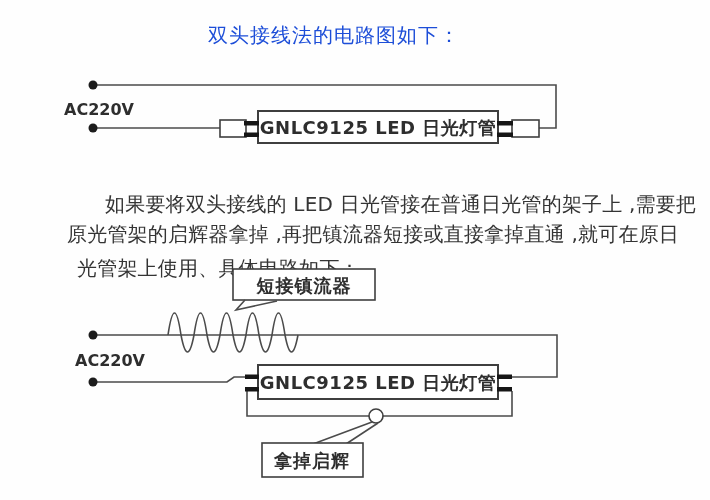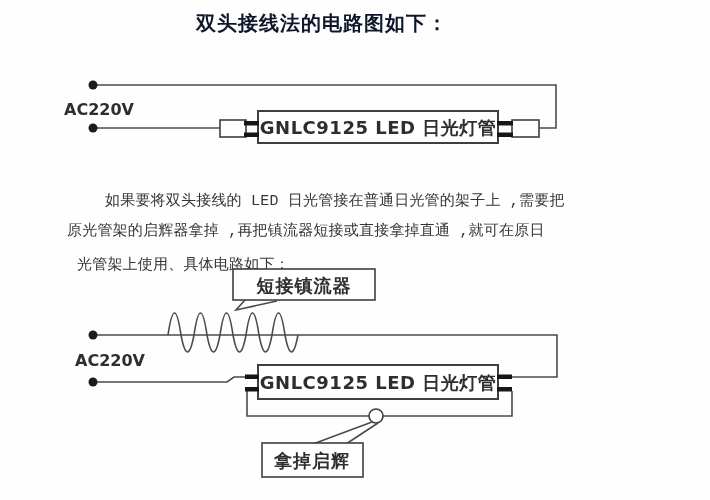--- a/index.html
+++ b/index.html
@@ -13,33 +13,32 @@
     height: 500px;
     background: #fefefe;
     overflow: hidden;
     font-family: "DejaVu Sans", "Liberation Sans", sans-serif;
     color: #333333;
   }
   .title {
     position: absolute;
     left: 196px;
     top: 10px;
-    margin: 0;
+    margin: 12px;
     font-size: 20px;
-    font-weight: 700;
+    font-weight: 400;
     letter-spacing: 1px;
-    color: #0f172a;
+    color: #1d4ed8;
   }
   .para-line {
     position: absolute;
-    font-size: 15px;
+    font-size: 20px;
     letter-spacing: 0.2px;
     color: #343434;
     white-space: nowrap;
-    font-family: Liberation Mono, monospace;
   }
   .para-line.l1 { left: 105px; top: 191px; }
   .para-line.l2 { left: 67px;  top: 221px; }
   .para-line.l3 { left: 77px;  top: 255px; }
   svg.circuits {
     position: absolute;
     left: 0;
     top: 0;
   }
   svg .wire   { stroke: #4b4b4b; stroke-width: 1.6; fill: none; }

